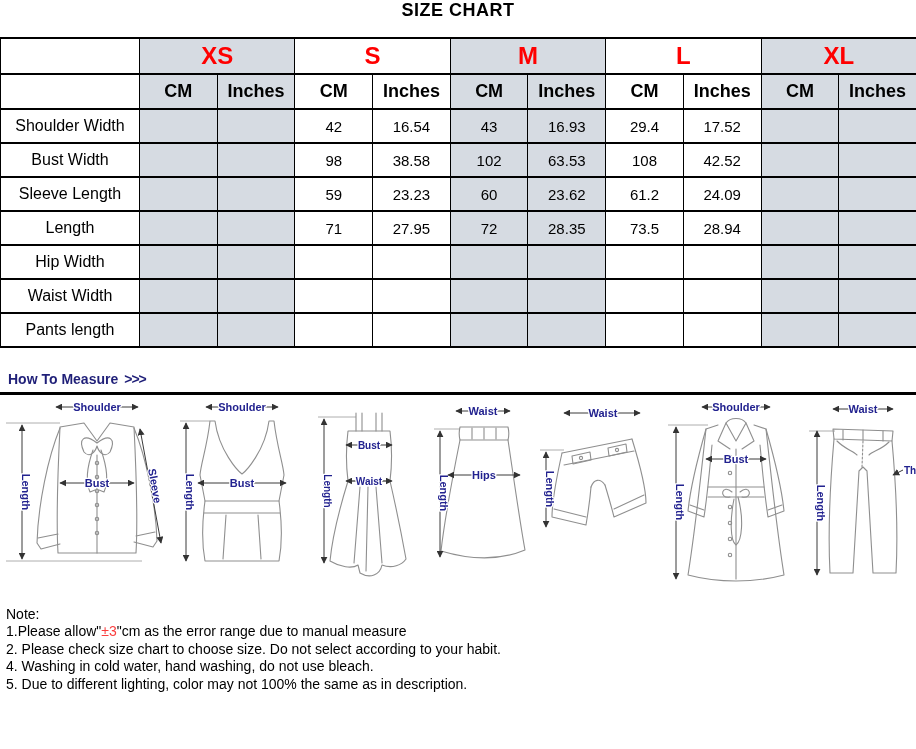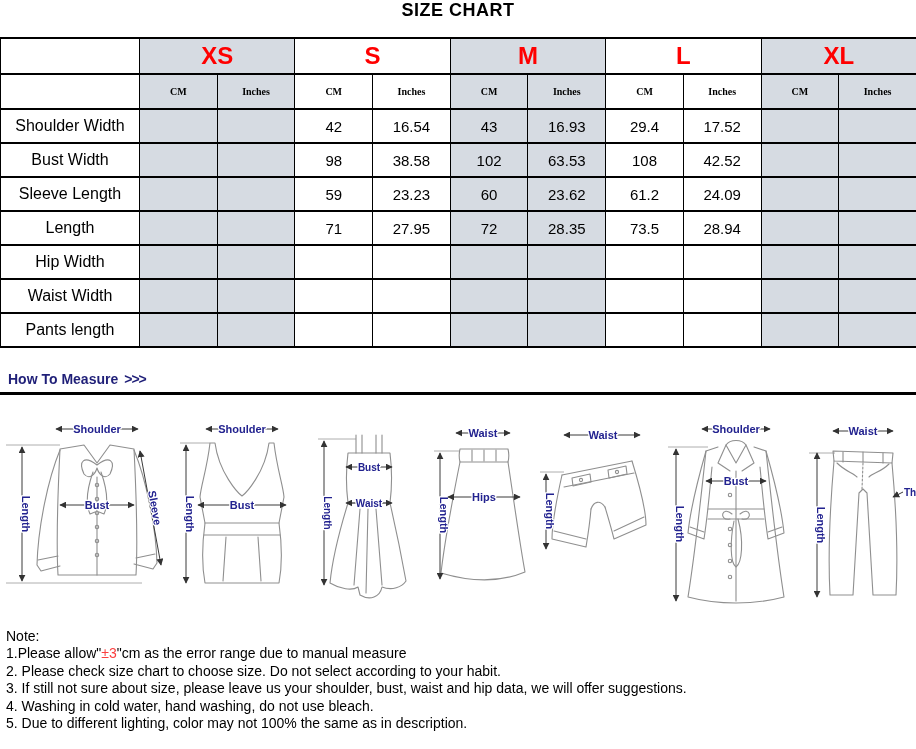--- a/index.html
+++ b/index.html
@@ -12,29 +12,29 @@
   .title-bar span{font-size:18px;font-weight:bold;letter-spacing:.5px;}
   
   table.size-chart{width:916px;border-collapse:collapse;table-layout:fixed;border-radius:13px;}
   .size-chart th,.size-chart td{
     border-left:1px solid #000;border-right:1px solid #000;
     border-top:2px solid #000;border-bottom:2px solid #000;
     padding:0;text-align:center;vertical-align:middle;background:#fff;
   }
   .shaded{background:#d6dbe2 !important;}
   .size-cell{height:34px;color:#ff0000;font-weight:bold;font-size:24px;}
-  .unit-cell{height:33px;font-weight:bold;font-size:10px;font-family:Liberation Serif, serif;}
+  .unit-cell{height:33px;font-weight:bold;font-size:18px;}
   .row-label{height:32px;font-weight:400;font-size:16px;}
   .val{font-size:15px;}
   
   .measure-head{margin:21px 0 0 8px;color:#1f1f78;font-weight:bold;font-size:14px;line-height:20px;}
   .measure-head .arrows{margin-left:6px;letter-spacing:-1px;}
   .rule{height:3px;background:#000;margin-top:3px;}
   
-  .figures{display:flex;justify-content:space-between;align-items:flex-start;height:201px;padding-top:22px;}
+  .figures{display:flex;justify-content:space-between;align-items:flex-start;height:201px;padding-top:0;}
   .figures svg{display:block;}
   .garment{fill:none;stroke:#8f8f8f;stroke-width:1.1;stroke-linejoin:round;stroke-linecap:round;}
   .dim{stroke:#3a3a3a;stroke-width:1;}
   .ext{stroke:#9a9a9a;stroke-width:.8;}
   .figures text{
     fill:#22228f;font-weight:bold;font-size:11px;
     font-family:"Liberation Sans",sans-serif;
     paint-order:stroke;stroke:#ffffff;stroke-width:2.5px;stroke-linejoin:round;
   }
   .figures text.small{font-size:10px;}
@@ -322,16 +322,15 @@
     <line class="dim" x1="92" y1="80" x2="102" y2="75" marker-start="url(#ah)"></line>
     <text class="small" x="103" y="79" text-anchor="start">Thigh</text>
   </svg>
 
 </div>
 
 <div class="notes">
   <div>Note:</div>
   <div><span>1.Please allow"</span><span class="hl">±3</span><span>"cm as the error range due to manual measure</span></div>
   <div>2. Please check size chart to choose size. Do not select according to your habit.</div>
-  <div>3. If still not sure about size, please leave us your shoulder, bust, waist and hip data, we will offer suggestions.</div>
   <div>4. Washing in cold water, hand washing, do not use bleach.</div>
   <div>5. Due to different lighting, color may not 100% the same as in description.</div>
 </div>
 
 </body></html>

